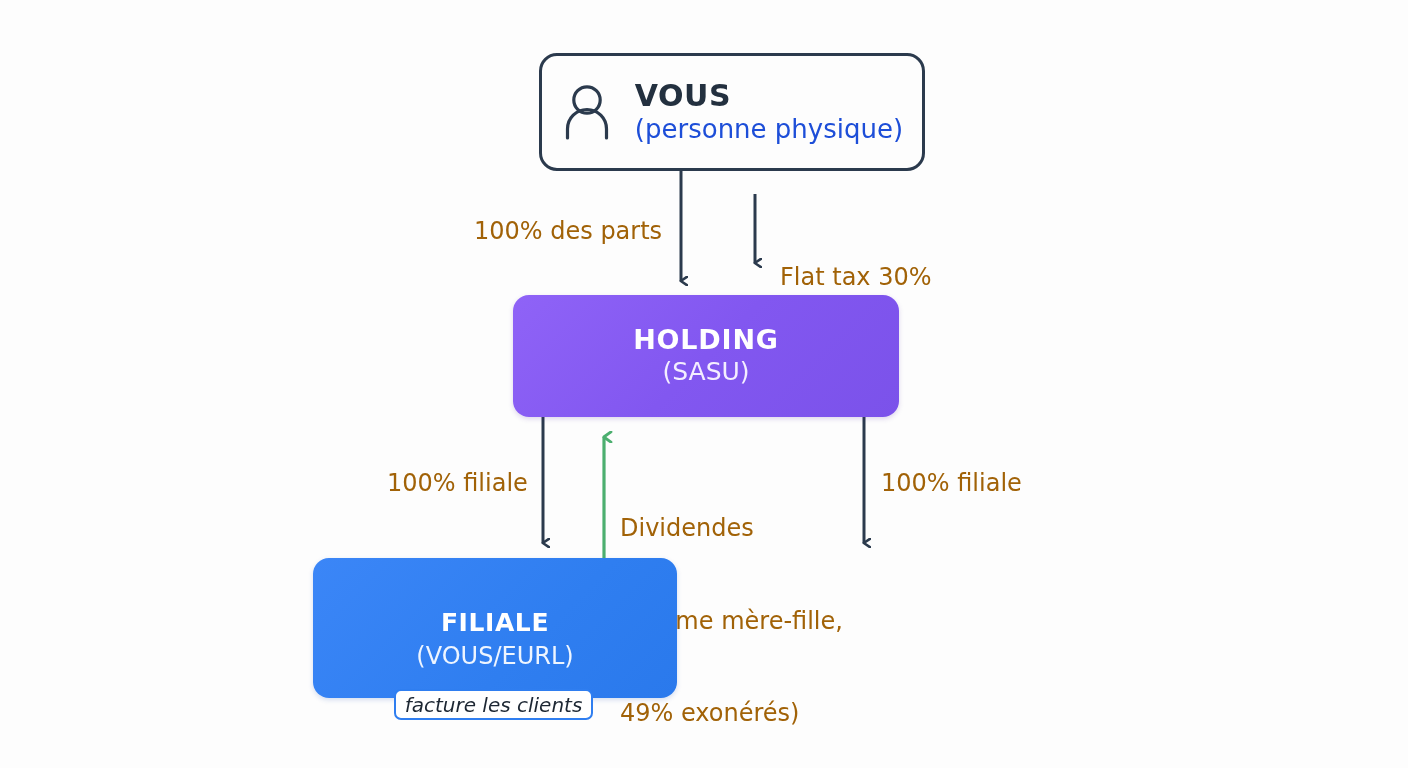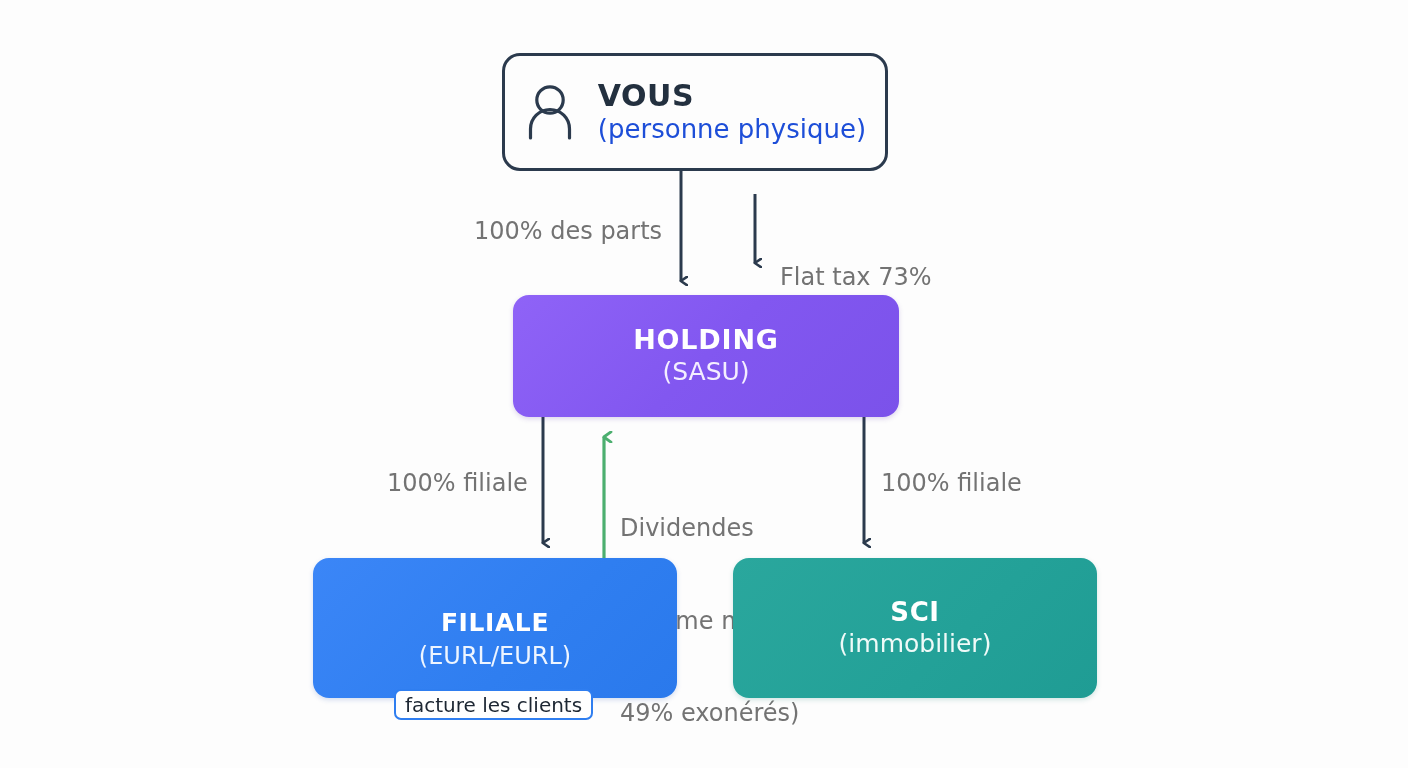--- a/index.html
+++ b/index.html
@@ -22,21 +22,21 @@
     box-sizing: border-box;
     display: flex;
     flex-direction: column;
     align-items: center;
     justify-content: center;
     text-align: center;
   }
 
   
   #vous-box {
-    left: 502px;
+    left: 539px;
     top: 53px;
     width: 386px;
     height: 118px;
     border: 3px solid #2b3a4d;
     border-radius: 18px;
     background: #fdfdfd;
     flex-direction: row;
     gap: 22px;
     justify-content: center;
   }
@@ -137,26 +137,27 @@
     height: 31px;
     box-sizing: border-box;
     background: #ffffff;
     border: 2px solid #2f7ef0;
     border-radius: 7px;
     display: flex;
     align-items: center;
     justify-content: center;
     font-size: 20px;
     color: #1d2733;
+    font-style: italic;
   }
 
   
   .edge-label {
     position: absolute;
-    color: #737373;
+    color: #a16207;
     font-size: 24px;
     line-height: 1.28;
     white-space: pre;
   }
   #label-parts   { left: 474px; top: 216px; }
   #label-flattax { left: 780px; top: 201px; }
   #label-fil-left  { left: 387px; top: 468px; }
   #label-fil-right { left: 881px; top: 468px; }
   #label-dividendes { left: 620px; top: 452px; }
 
@@ -201,44 +202,40 @@
     </svg>
     <div class="vous-text">
       <div class="vous-title">VOUS</div>
       <div class="vous-sub">(personne physique)</div>
     </div>
   </div>
 
   <div class="edge-label" id="label-parts">100% des parts</div>
 
   <div class="edge-label" id="label-flattax">
-    <div>Flat tax 73%</div>
+    <div>Flat tax 30%</div>
     <div>à la sortie</div>
   </div>
 
   <div class="node" id="holding-box">
     <div class="holding-title">HOLDING</div>
     <div class="holding-sub">(SASU)</div>
   </div>
 
   <div class="edge-label" id="label-fil-left">100% filiale</div>
 
   <div class="edge-label" id="label-fil-right">100% filiale</div>
 
   <div class="edge-label" id="label-dividendes">
     <div>Dividendes</div>
     <div>(régime mère-fille,</div>
     <div>49% exonérés)</div>
   </div>
 
   <div class="node" id="filiale-box">
     <div class="filiale-title">FILIALE</div>
-    <div class="filiale-sub">(EURL/EURL)</div>
+    <div class="filiale-sub">(VOUS/EURL)</div>
   </div>
 
   <div id="facture-pill">facture les clients</div>
 
-  <div class="node" id="sci-box">
-    <div class="sci-title">SCI</div>
-    <div class="sci-sub">(immobilier)</div>
-  </div>
 
 </div>
 
 </body></html>

